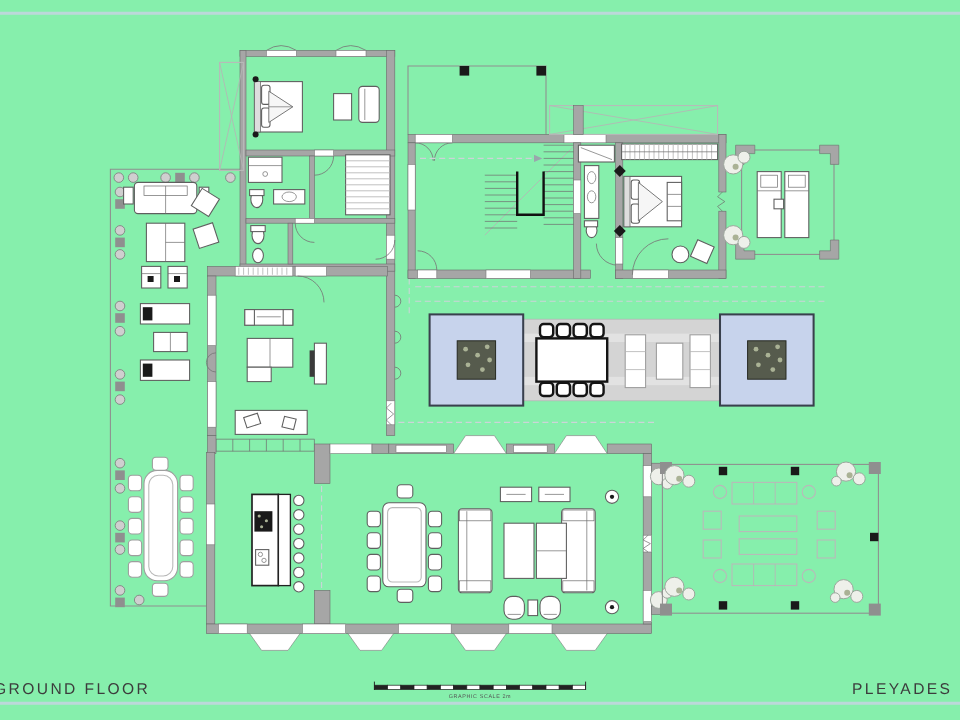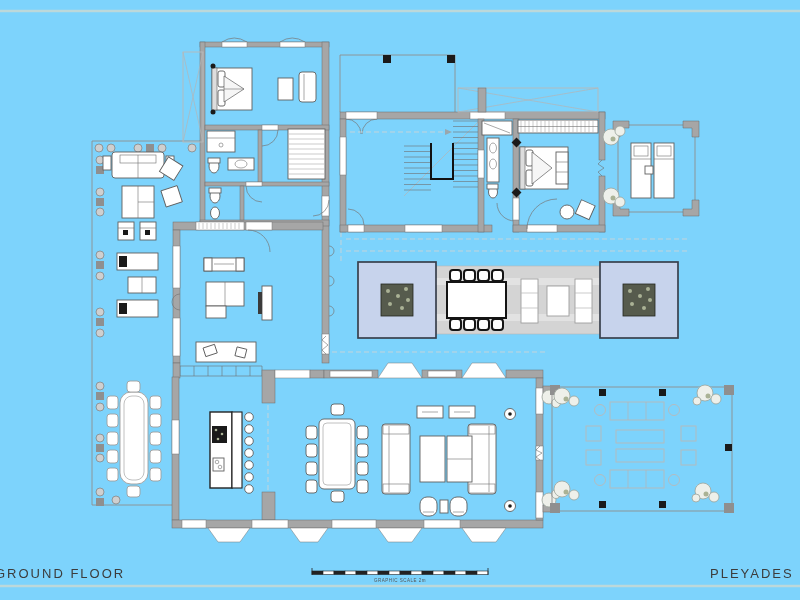--- a/index.html
+++ b/index.html
@@ -1,16 +1,16 @@
 <!DOCTYPE html>
 <html style="--sheet-border: #bcd8da; --wall: #a6a6a6; --pool: #c7d3ec; --pool-border: #39404d; --deck: #d4d4d4; --planter: #565b4d; --accent-black: #141414; --text: #3c3c3c;"><head>
 <meta charset="utf-8">
 <style>
   html,body{margin:0;padding:0;background:#fff;font-family:"Liberation Sans",sans-serif;}
-  #sheet{position:relative;width:800px;height:600px;background:#7dd3fc;overflow:hidden;}
+  #sheet{position:relative;width:800px;height:600px;background:#86efac;overflow:hidden;}
   svg{display:block}
   .w   {fill:var(--wall);stroke:#6b6b6b;stroke-width:.5}
   .ol  {fill:none;stroke:#8f8f8f;stroke-width:.9}
   .f   {fill:#fff;stroke:#5f5f5f;stroke-width:.9}
   .f2  {fill:#fff;stroke:#9e9e9e;stroke-width:.9}
   .f3  {fill:none;stroke:#b9b9b9;stroke-width:.9}
   .blk {fill:#fff;stroke:var(--accent-black);stroke-width:2}
   .thin{fill:none;stroke:#6f6f6f;stroke-width:.6}
   .lt  {fill:none;stroke:#b5b5b5;stroke-width:.7}
   .dash{fill:none;stroke:#ccd4d8;stroke-width:.9;stroke-dasharray:5 3}

